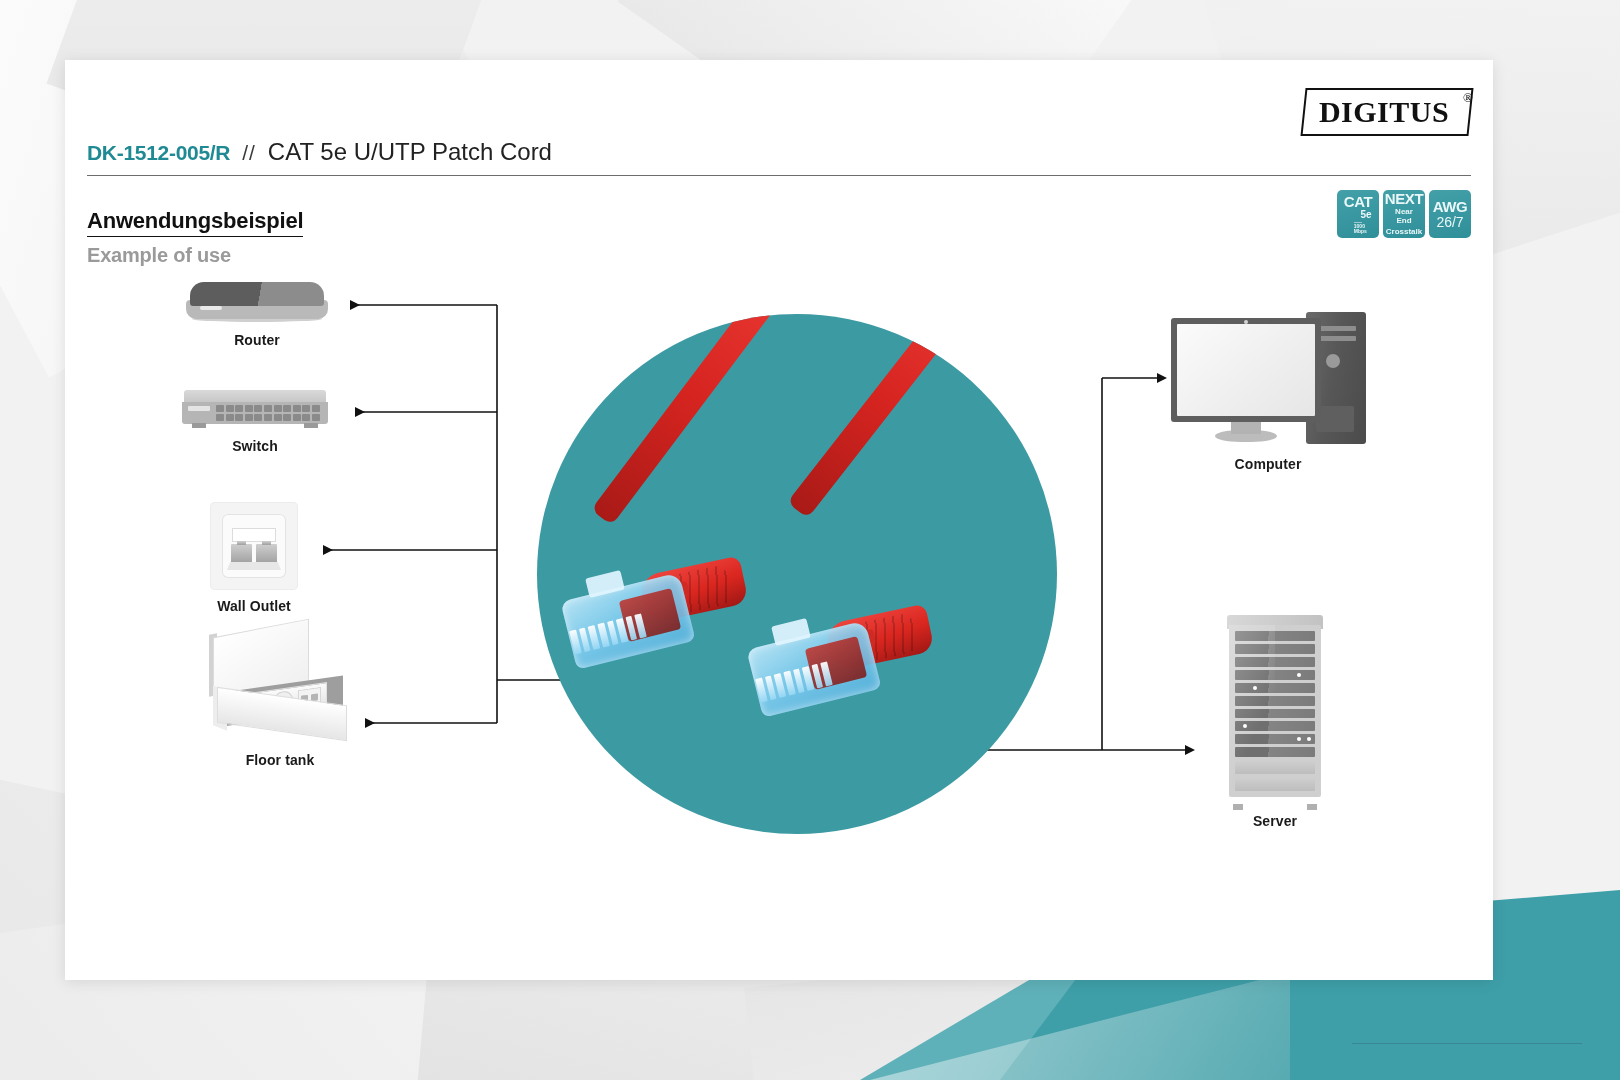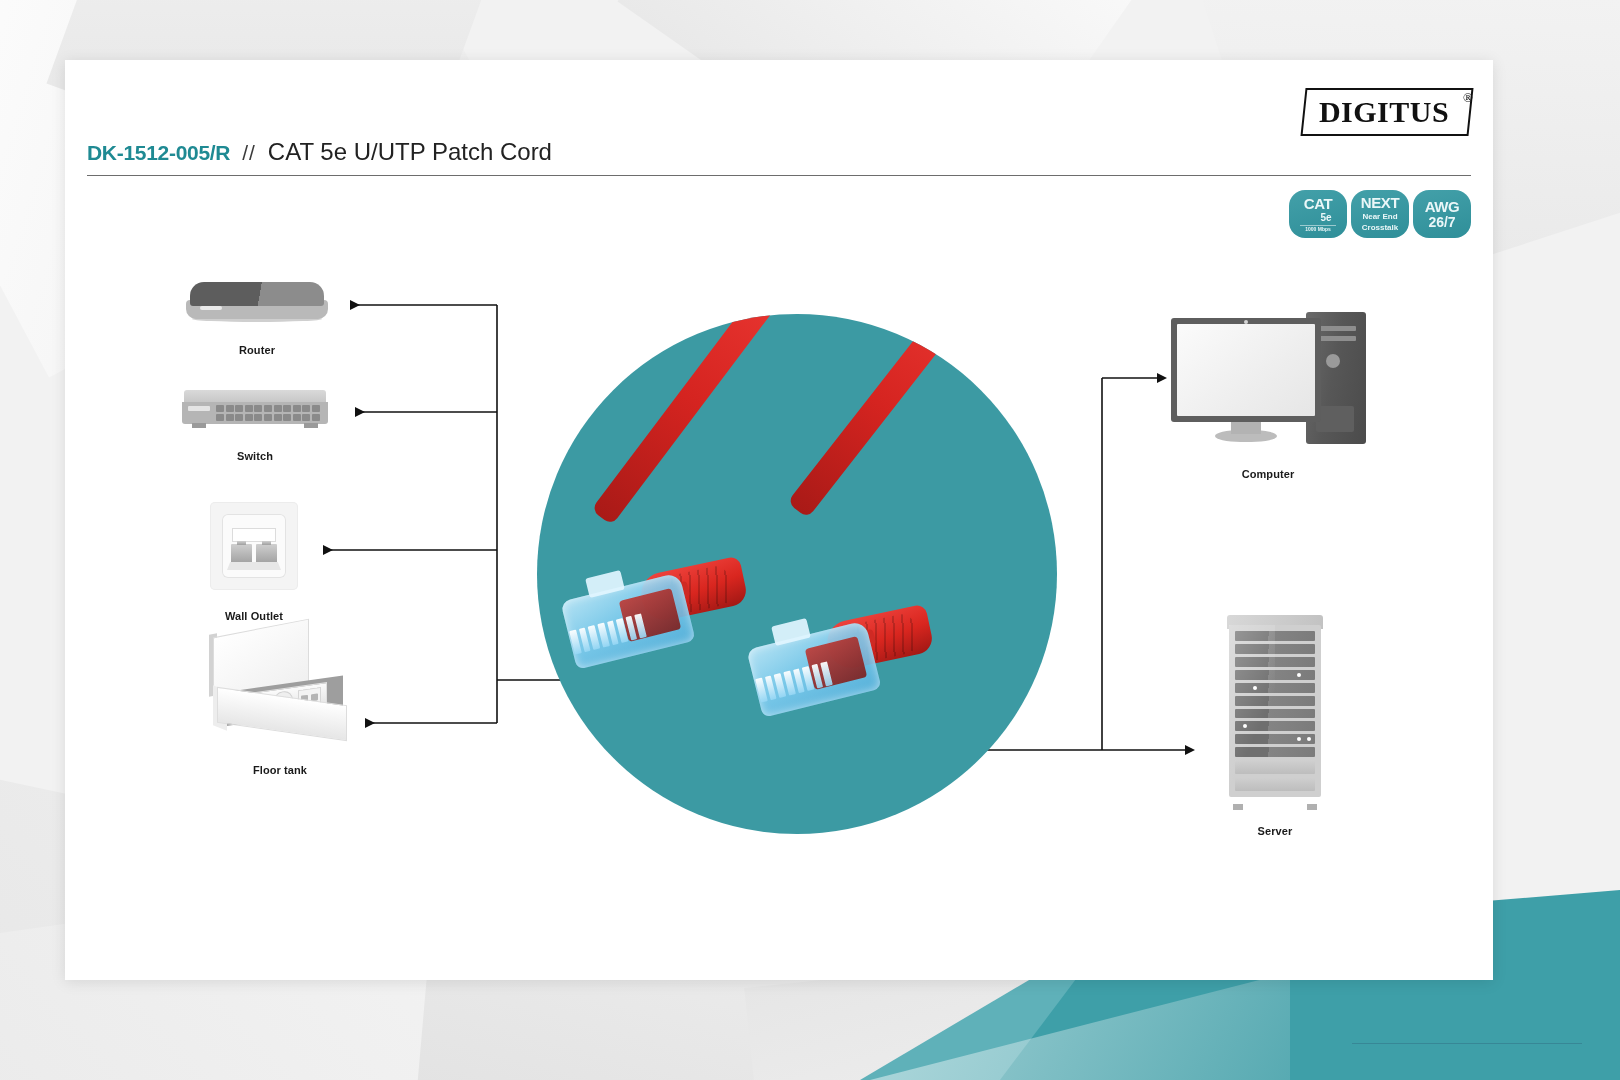--- a/index.html
+++ b/index.html
@@ -172,49 +172,49 @@
   }
 
   
   #badges {
     position: absolute;
     right: 22px; top: 130px;
     display: flex;
     gap: 4px;
   }
   .badge {
-    width: 58px; height: 48px;
-    border-radius: 16px;
+    width: 42px; height: 48px;
+    border-radius: 5px;
     background: linear-gradient(165deg, #43a0a9 0%, #2f8f99 100%);
     color: #eaf7f8;
     display: flex;
     flex-direction: column;
     align-items: center;
     justify-content: center;
-    padding: 3px 7px;
+    padding: 3px 16px;
     text-align: center;
     line-height: 1.02;
   }
   .badge-main {
     font-size: 15px; font-weight: bold; letter-spacing: -0.4px;
   }
   .badge-sub {
     font-size: 10px; font-weight: bold; margin-top: 1px; margin-left: 16px;
   }
   .badge-tiny {
     font-size: 5px; font-weight: bold;
     border-top: 1px solid rgba(255,255,255,.5);
     margin-top: 2px; padding-top: 1px;
     width: 84%;
   }
   .badge-two {
     font-size: 8px; font-weight: bold; line-height: 1.12; margin-top: 2px;
   }
   .badge-num {
-    font-size: 14px; font-weight: bold; margin-top: 1px;
+    font-size: 14px; font-weight: normal; margin-top: 1px;
   }
 
   
   #headings {
     position: absolute;
     left: 22px; top: 148px;
   }
   #heading-de {
     font-size: 22px;
     font-weight: bold;
@@ -239,24 +239,24 @@
     width: 1428px; height: 920px;
     pointer-events: none;
   }
   #diagram .node { pointer-events: auto; }
 
   .node {
     position: absolute;
     text-align: center;
   }
   .node-label {
-    font-size: 11px;
+    font-size: 14px;
     font-weight: bold;
     color: #1a1a1a;
-    margin-top: 20px;
+    margin-top: 8px;
     letter-spacing: 0.1px;
     white-space: nowrap;
   }
   .node-art {
     position: relative;
     margin: 0 auto;
   }
 
   
   .router { width: 142px; height: 42px; }
@@ -720,20 +720,24 @@
         <span class="badge-main">NEXT</span>
         <span class="badge-two">Near End</span>
         <span class="badge-two">Crosstalk</span>
       </div>
       <div class="badge">
         <span class="badge-main">AWG</span>
         <span class="badge-num">26/7</span>
       </div>
     </div>
 
+    <div id="headings">
+      <div id="heading-de">Anwendungsbeispiel</div>
+      <div id="heading-en">Example of use</div>
+    </div>
 
     <svg id="wires" viewBox="0 0 1428 920">
       <defs>
         <marker id="arrL" markerWidth="12" markerHeight="12" refX="10" refY="5" orient="auto" markerUnits="userSpaceOnUse">
           <path d="M10,0 L10,10 L0,5 z" fill="#111"></path>
         </marker>
         <marker id="arrR" markerWidth="12" markerHeight="12" refX="2" refY="5" orient="auto" markerUnits="userSpaceOnUse">
           <path d="M2,0 L2,10 L12,5 z" fill="#111"></path>
         </marker>
       </defs>

